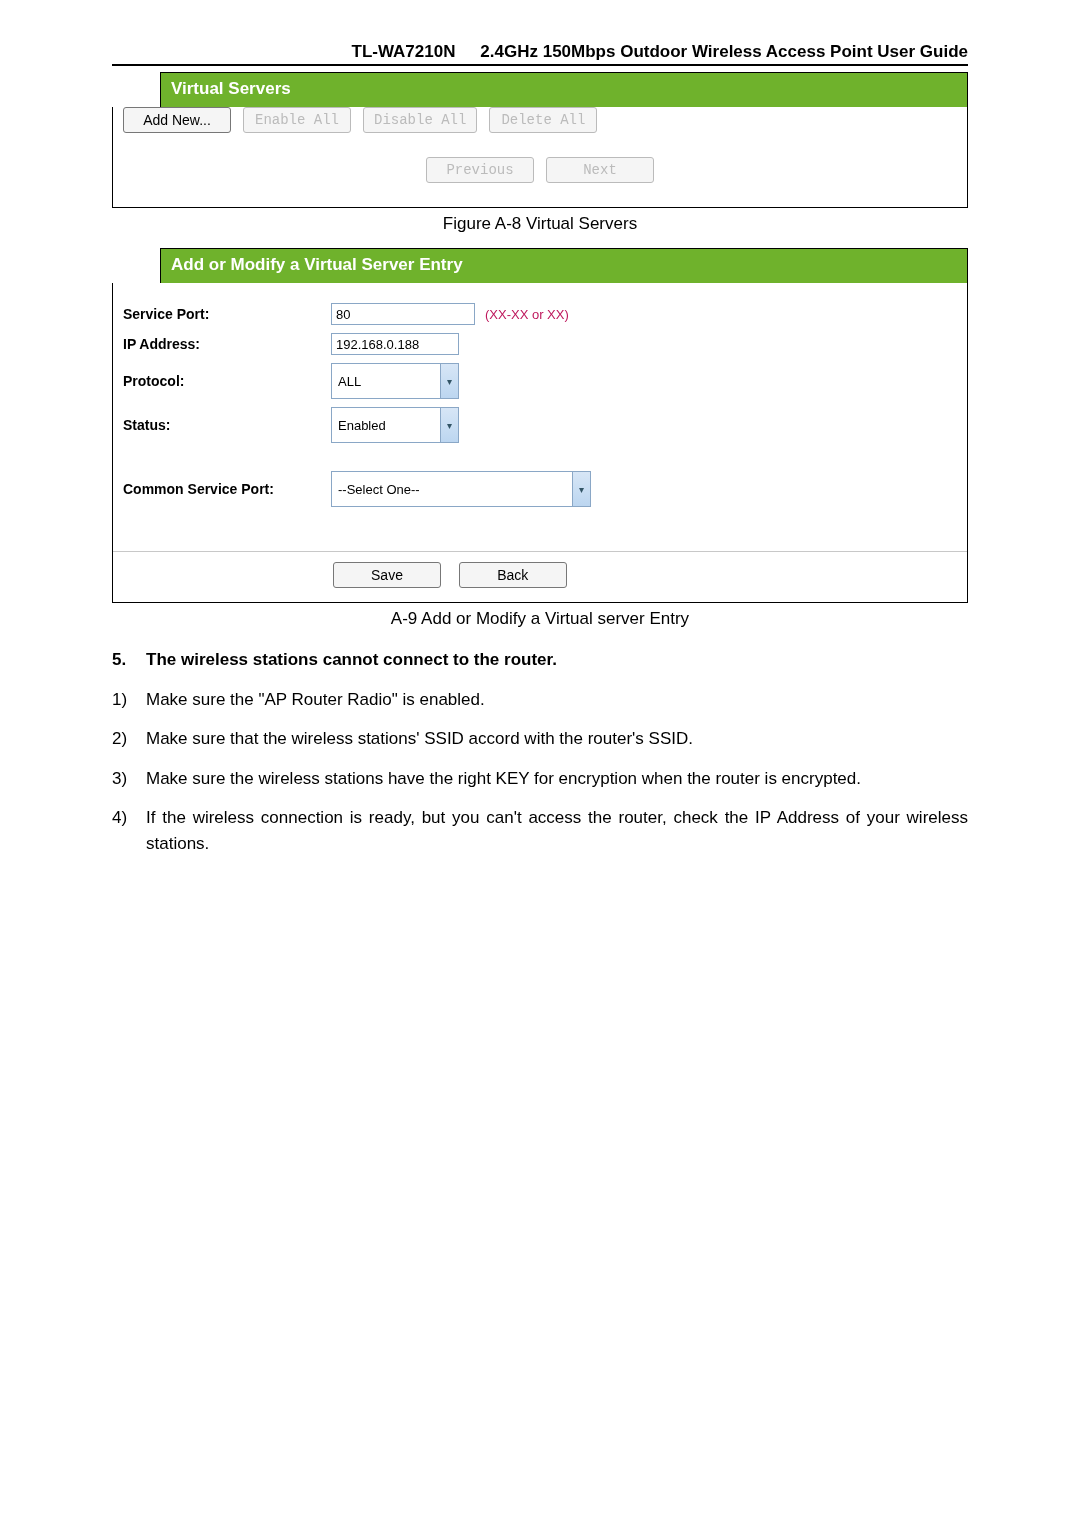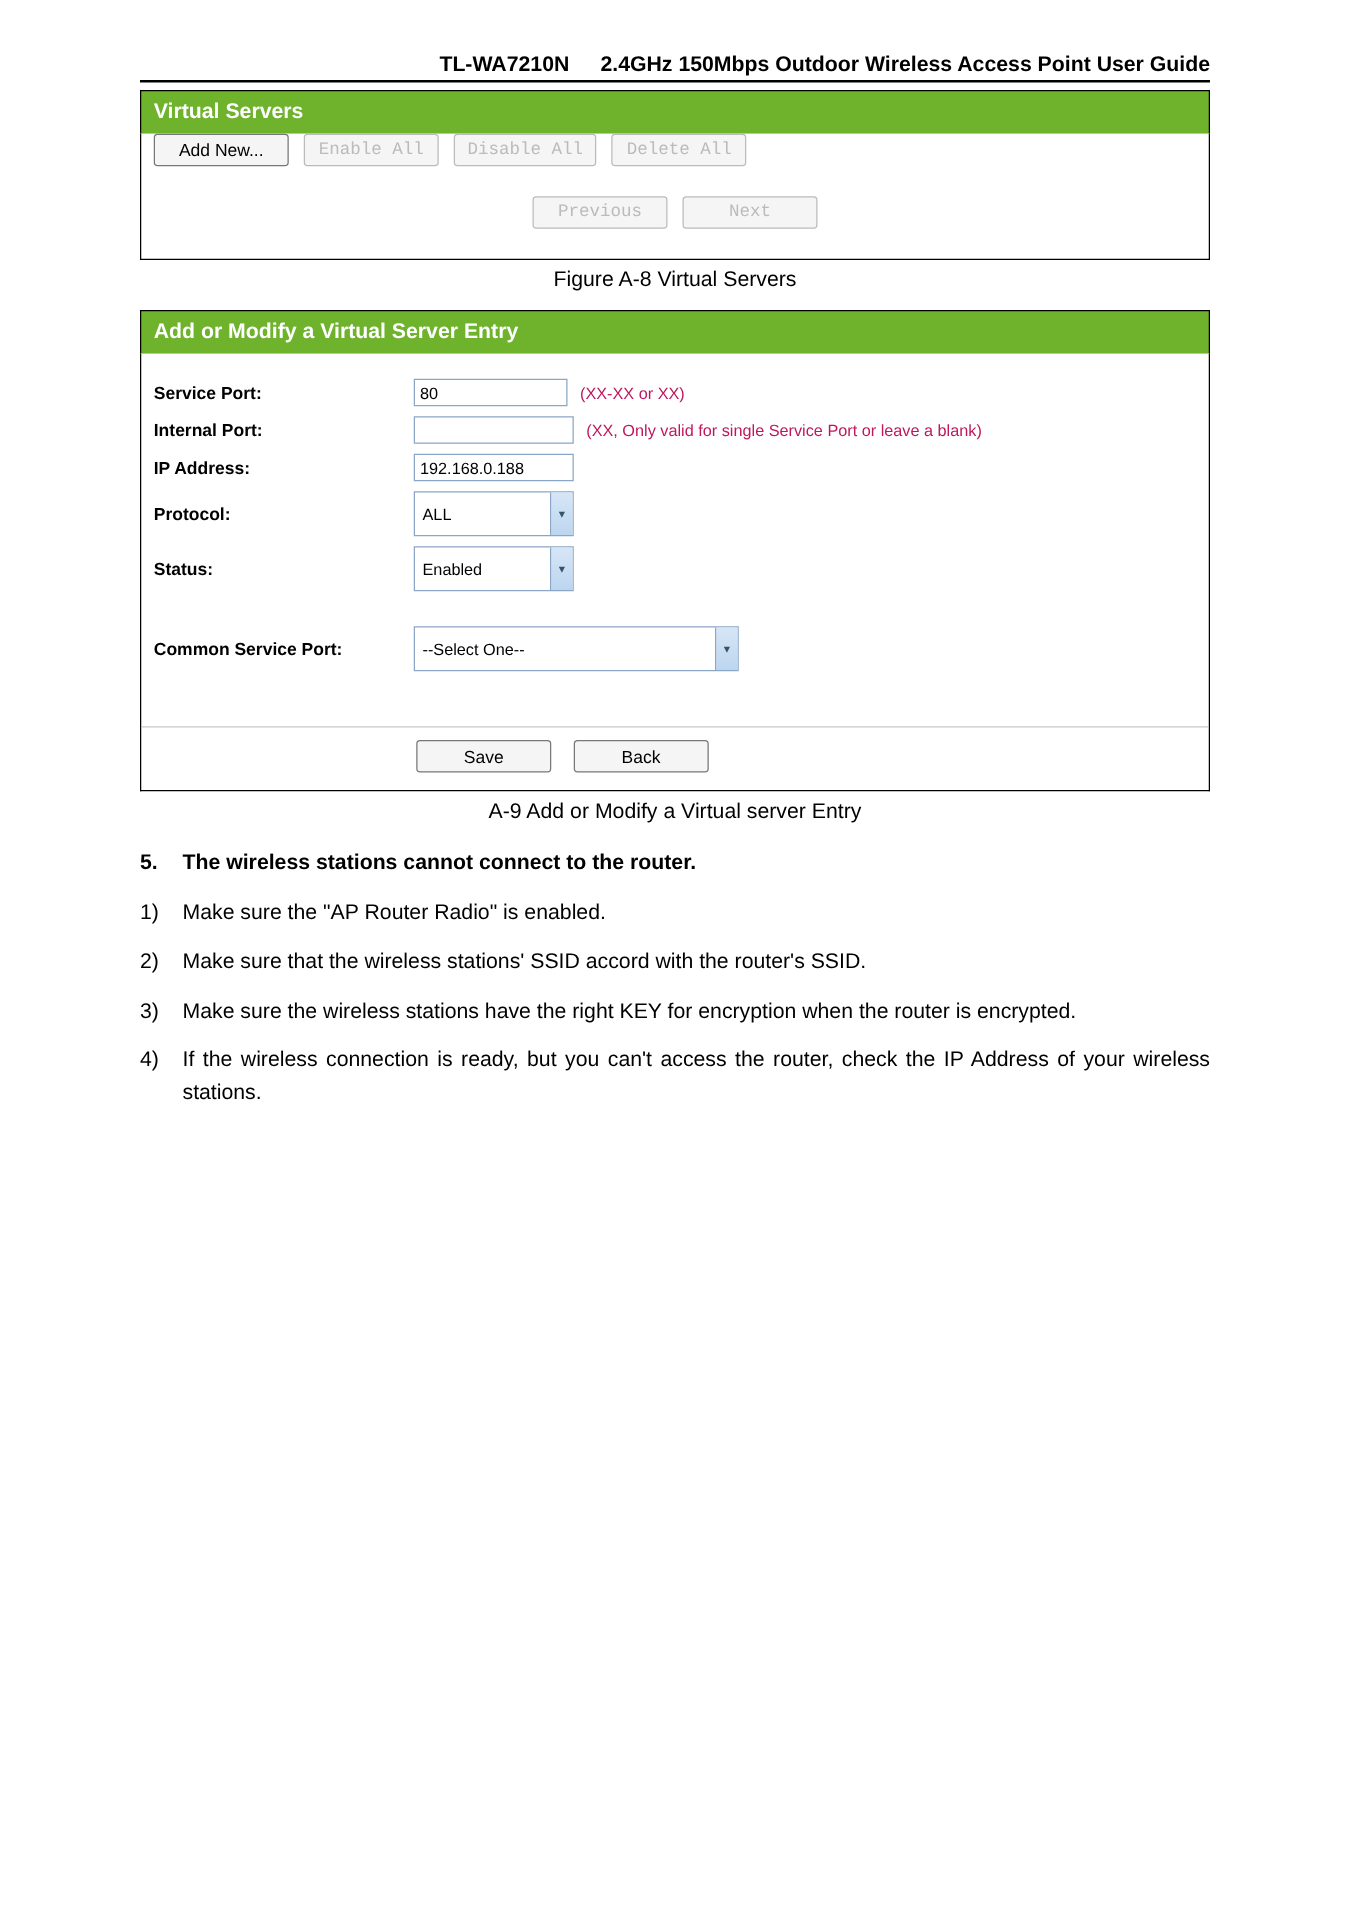--- a/index.html
+++ b/index.html
@@ -49,20 +49,21 @@
   
   .banner {
     background:var(--green);
     color:#fff;
     font-weight:bold;
     font-family:Arial, Helvetica, sans-serif;
     font-size:17px;
     padding:6px 10px 8px 10px;
     border:1px solid #000;
     border-bottom:none;
+    margin-left:48px;
   }
   .banner.second { margin-top:14px; }
   .screenshot-frame {
     border:1px solid #000;
     border-top:none;
     background:#fff;
   }
   
   .vs-headers {
     display:flex;
@@ -123,21 +124,21 @@
     padding-right:12px;
   }
   .form-row .val { display:flex; align-items:center; gap:10px; }
   .xinput {
     height:22px;
     border:1px solid #8aa7c6;
     font-size:13px;
     padding:0 4px;
     background:#fff;
   }
-  .xinput.w1 { width:123px; }
+  .xinput.w1 { width:144px; }
   .xinput.w2 { width:128px; }
   .xinput.wip{ width:128px; }
   .xselect {
     height:36px;
     border:1px solid #8aa7c6;
     font-size:13px;
     padding:0 2px;
     background:#fff;
     display:inline-flex;
     align-items:center;
@@ -196,27 +197,20 @@
     <div class="form-area">
 
       <div class="form-row">
         <div class="lbl">Service Port:</div>
         <div class="val">
           <input class="xinput w1" value="80" style="">
           <span class="hint">(XX-XX or XX)</span>
         </div>
       </div>
 
-      <div class="form-row">
-        <div class="lbl">Internal Port:</div>
-        <div class="val">
-          <input class="xinput w2" value="" style="">
-          <span class="hint">(XX, Only valid for single Service Port or leave a blank)</span>
-        </div>
-      </div>
 
       <div class="form-row">
         <div class="lbl">IP Address:</div>
         <div class="val">
           <input class="xinput wip" value="192.168.0.188" style="">
         </div>
       </div>
 
       <div class="form-row">
         <div class="lbl">Protocol:</div>

